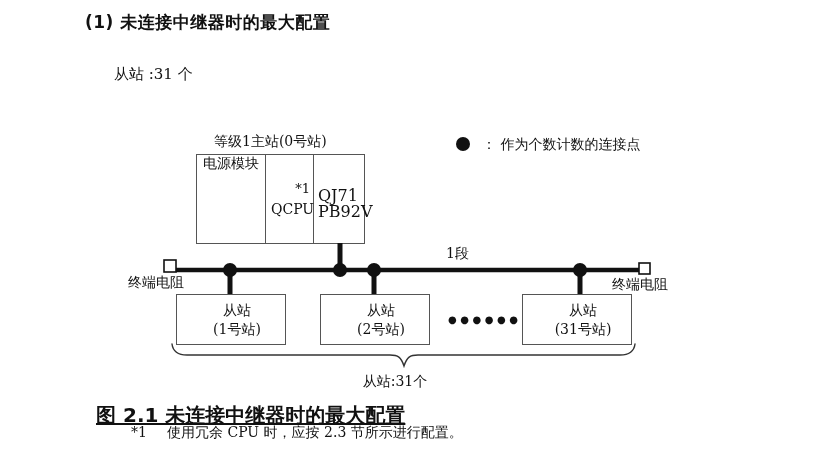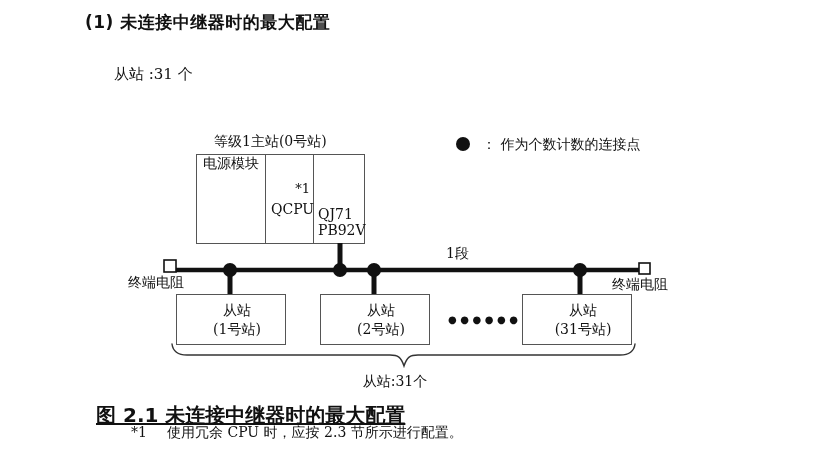--- a/index.html
+++ b/index.html
@@ -43,22 +43,22 @@
   }
   .master-cell { position: relative; border-right: 1px solid #555; }
   .master-cell:last-child { border-right: none; }
   .cell-center {
     display: flex; align-items: flex-start; justify-content: center;
     font-size: 14px;
   }
   .cpu-label { position: absolute; left: 5px; top: 46px; font-size: 14px; }
   .cpu-note  { position: absolute; right: 3px; top: 26px; font-size: 13px; }
   .module-lines {
-    position: absolute; left: 4px; top: 51px;
-    font-size: 14px; line-height: 16px; white-space: nowrap;
+    position: absolute; left: 4px; top: 33px;
+    font-size: 16px; line-height: 16px; white-space: nowrap;
   }
   
   .slave-box {
     position: absolute;
     top: 294px;
     width: 110px; height: 51px;
     border: 1px solid #555;
     background: #fff;
     display: flex; flex-direction: column;
     align-items: center; justify-content: center;

